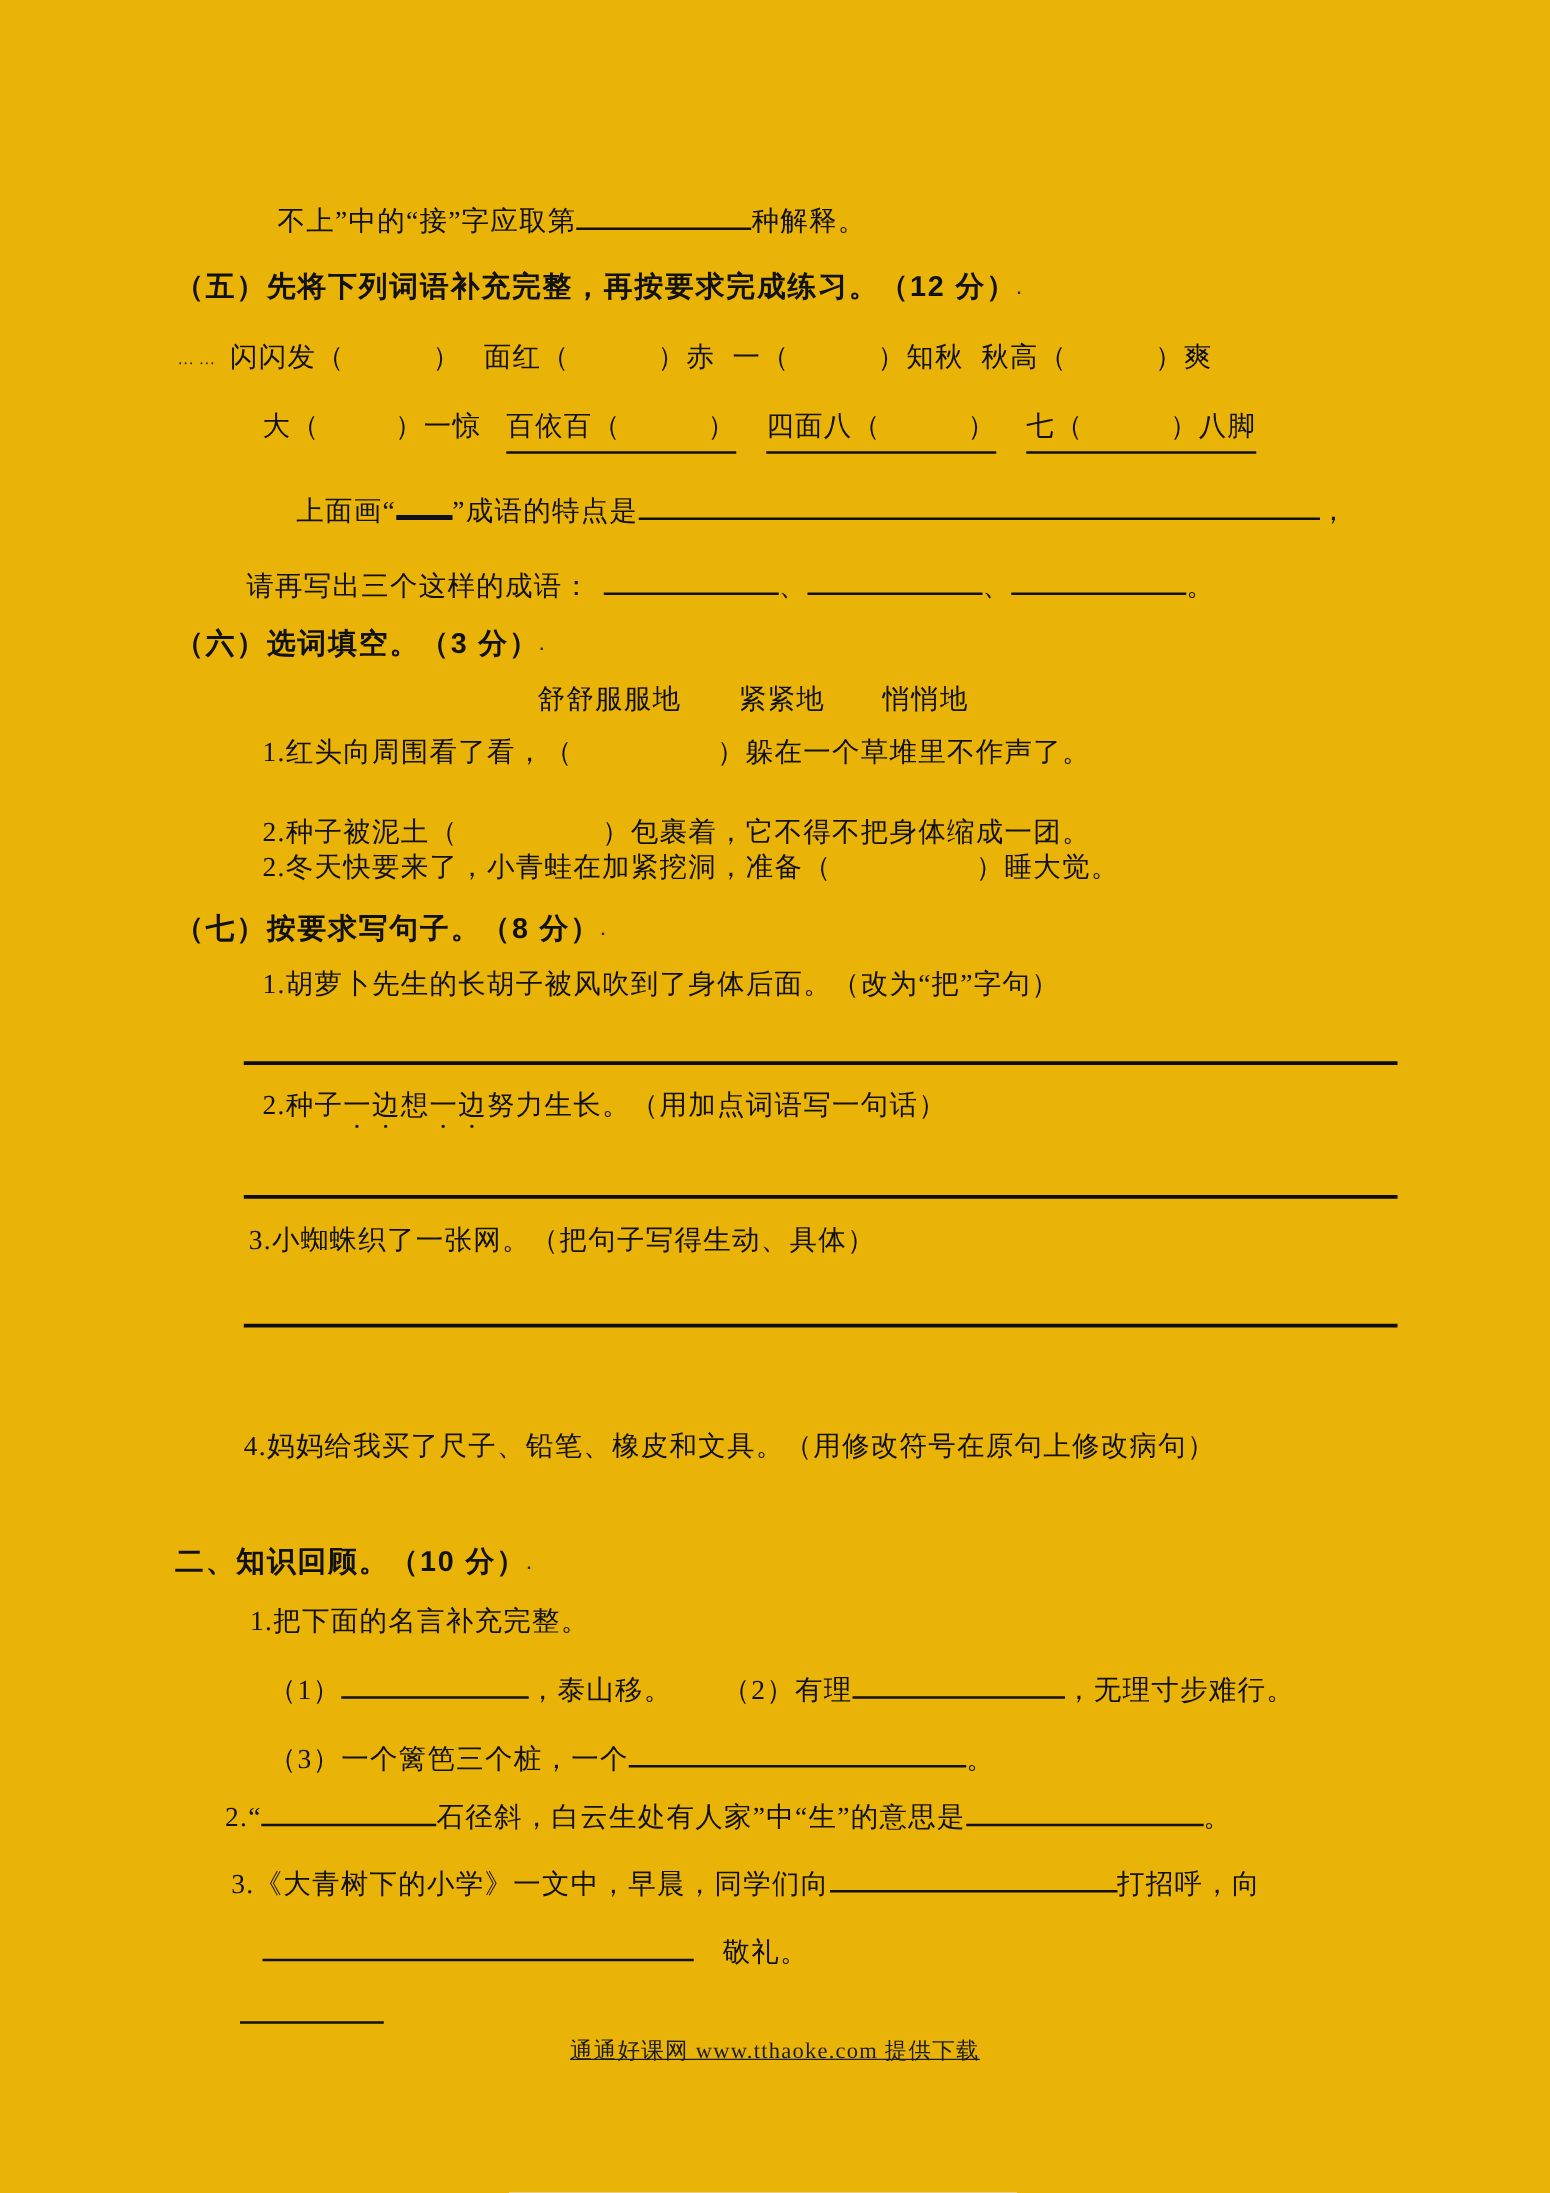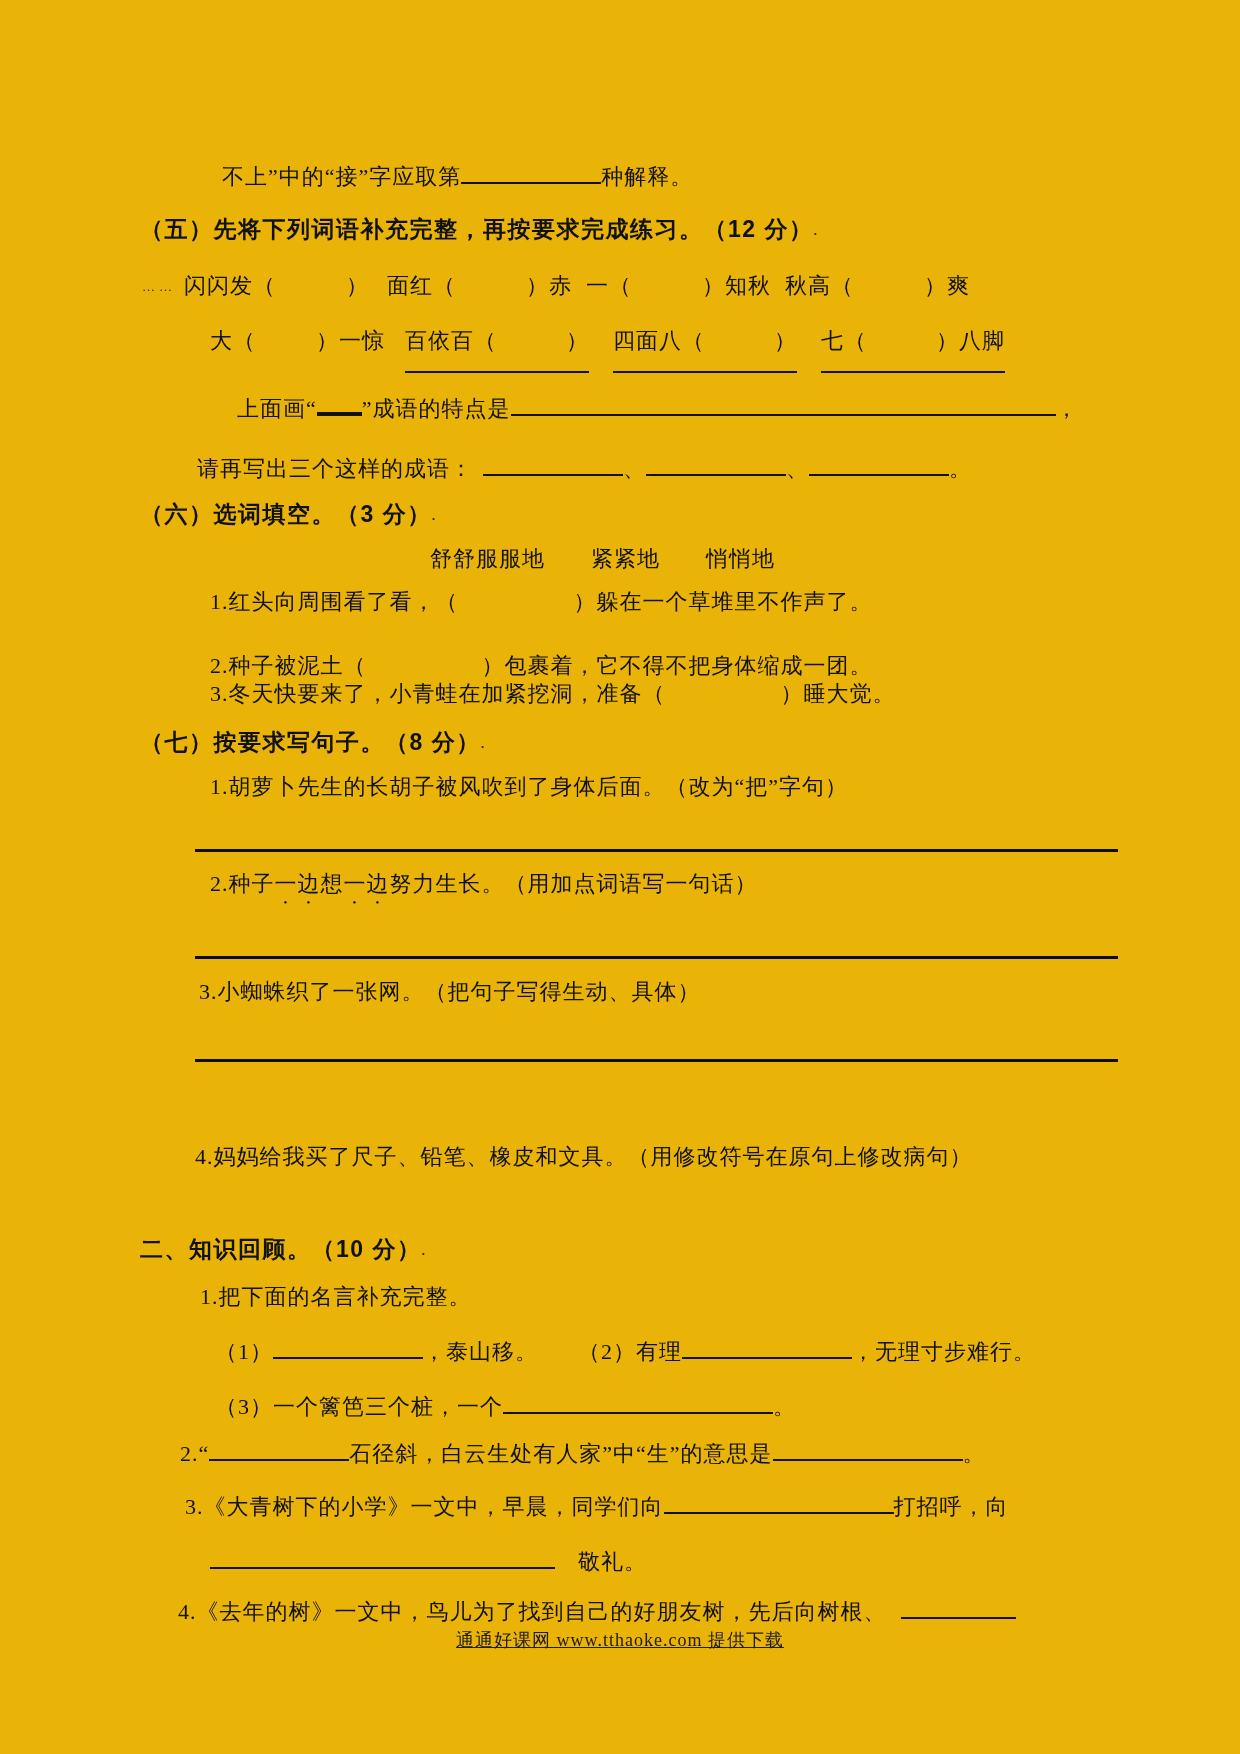--- a/index.html
+++ b/index.html
@@ -19,21 +19,21 @@
     letter-spacing:1px;
     line-height:1.25;
   }
   .line.h{
     font-family:"Liberation Sans","DejaVu Sans",sans-serif;
     font-weight:700;
     font-size:23px;
     letter-spacing:1.5px;
   }
   .t{display:inline-block;vertical-align:baseline;}
-  .u{border-bottom:2px solid #111;padding-bottom:16px;}
+  .u{border-bottom:2px solid #111;padding-bottom:6px;}
   .blank{
     display:inline-block;
     height:1.0em;
     border-bottom:2px solid #111;
     vertical-align:baseline;
   }
   .blank.thick{border-bottom-width:4px;}
   .gap{display:inline-block;height:1px;}
   .sm{
     display:inline-block;
@@ -74,32 +74,32 @@
       <div class="line" style="left: 222px; top: 160px;"><span class="t">不上”中的“接”字应取第</span><span class="blank" style="width: 140px;"></span><span class="t">种解释。</span></div>
       <div class="line h" style="left: 140px; top: 215px;"><span class="t">（五）先将下列词语补充完整，再按要求完成练习。（12 分）</span><span class="sm">.</span></div>
       <div class="line" style="left: 142px; top: 272px;"><span class="sm">……</span><span class="gap" style="width: 8px;"></span><span class="t">闪闪发（</span><span class="gap" style="width: 70px;"></span><span class="t">）</span><span class="gap" style="width: 18px;"></span><span class="t">面红（</span><span class="gap" style="width: 70px;"></span><span class="t">）赤</span><span class="gap" style="width: 14px;"></span><span class="t">一（</span><span class="gap" style="width: 70px;"></span><span class="t">）知秋</span><span class="gap" style="width: 14px;"></span><span class="t">秋高（</span><span class="gap" style="width: 70px;"></span><span class="t">）爽</span></div>
       <div class="line" style="left: 210px; top: 327px;"><span class="t">大（</span><span class="gap" style="width: 60px;"></span><span class="t">）一惊</span><span class="gap" style="width: 20px;"></span><span class="t u">百依百（　　　）</span><span class="gap" style="width: 24px;"></span><span class="t u">四面八（　　　）</span><span class="gap" style="width: 24px;"></span><span class="t u">七（　　　）八脚</span></div>
       <div class="line" style="left: 237px; top: 390px;"><span class="t">上面画“</span><span class="blank thick" style="width: 45px;"></span><span class="t">”成语的特点是</span><span class="blank" style="width: 545px;"></span><span class="t">，</span></div>
       <div class="line" style="left: 197px; top: 452px;"><span class="t">请再写出三个这样的成语：</span><span class="gap" style="width: 10px;"></span><span class="blank" style="width: 140px;"></span><span class="t">、</span><span class="blank" style="width: 140px;"></span><span class="t">、</span><span class="blank" style="width: 140px;"></span><span class="t">。</span></div>
       <div class="line h" style="left: 140px; top: 500px;"><span class="t">（六）选词填空。（3 分）</span><span class="sm">.</span></div>
       <div class="line" style="left: 430px; top: 545px;"><span class="t">舒舒服服地　　紧紧地　　悄悄地</span></div>
       <div class="line" style="left: 210px; top: 588px;"><span class="t">1.红头向周围看了看，（</span><span class="gap" style="width: 115px;"></span><span class="t">）躲在一个草堆里不作声了。</span></div>
       <div class="line" style="left: 210px; top: 636px; margin-top: 16px;"><span class="t">2.种子被泥土（</span><span class="gap" style="width: 115px;"></span><span class="t">）包裹着，它不得不把身体缩成一团。</span></div>
-      <div class="line" style="left: 210px; top: 680px;"><span class="t">3.冬天快要来了，小青蛙在加紧挖洞，准备（</span><span class="gap" style="width: 115px;"></span><span class="t">）睡大觉。</span></div>
+      <div class="line" style="left: 210px; top: 680px;"><span class="t">2.冬天快要来了，小青蛙在加紧挖洞，准备（</span><span class="gap" style="width: 115px;"></span><span class="t">）睡大觉。</span></div>
       <div class="line h" style="left: 140px; top: 728px;"><span class="t">（七）按要求写句子。（8 分）</span><span class="sm">.</span></div>
       <div class="line" style="left: 210px; top: 773px;"><span class="t">1.胡萝卜先生的长胡子被风吹到了身体后面。（改为“把”字句）</span></div>
       <div class="line" style="left: 210px; top: 870px;"><span class="t">2.种子</span><span class="t jiadian">一边</span><span class="t">想</span><span class="t jiadian">一边</span><span class="t">努力生长。（用加点词语写一句话）</span></div>
       <div class="line" style="left: 199px; top: 978px;"><span class="t">3.小蜘蛛织了一张网。（把句子写得生动、具体）</span></div>
       <div class="line" style="left: 195px; top: 1143px;"><span class="t">4.妈妈给我买了尺子、铅笔、橡皮和文具。（用修改符号在原句上修改病句）</span></div>
       <div class="line h" style="left: 140px; top: 1235px;"><span class="t">二、知识回顾。（10 分）</span><span class="sm">.</span></div>
       <div class="line" style="left: 200px; top: 1283px;"><span class="t">1.把下面的名言补充完整。</span></div>
       <div class="line" style="left: 215px; top: 1335px;"><span class="t">（1）</span><span class="blank" style="width: 150px;"></span><span class="t">，泰山移。</span><span class="gap" style="width: 40px;"></span><span class="t">（2）有理</span><span class="blank" style="width: 170px;"></span><span class="t">，无理寸步难行。</span></div>
       <div class="line" style="left: 215px; top: 1390px;"><span class="t">（3）一个篱笆三个桩，一个</span><span class="blank" style="width: 270px;"></span><span class="t">。</span></div>
       <div class="line" style="left: 180px; top: 1437px;"><span class="t">2.“</span><span class="blank" style="width: 140px;"></span><span class="t">石径斜，白云生处有人家”中“生”的意思是</span><span class="blank" style="width: 190px;"></span><span class="t">。</span></div>
       <div class="line" style="left: 185px; top: 1490px;"><span class="t">3.《大青树下的小学》一文中，早晨，同学们向</span><span class="blank" style="width: 230px;"></span><span class="t">打招呼，向</span></div>
       <div class="line" style="left: 210px; top: 1545px;"><span class="blank" style="width: 345px;"></span><span class="t">　敬礼。</span></div>
-      <div class="line" style="left: 178px; top: 1595px;"><span class="t">4.《去年的树》一文中，鸟儿为了找到自己的好朋友树，先后向树根、</span><span class="gap" style="width: 14px;"></span><span class="blank" style="width: 115px;"></span></div>
+      <div class="line" style="left: 178px; top: 1595px;"><span class="gap" style="width: 14px;"></span><span class="blank" style="width: 115px;"></span></div>
       <div class="ansline" style="top: 849px; left: 195px; width: 923px;"></div>
       <div class="ansline" style="top: 956px; left: 195px; width: 923px;"></div>
       <div class="ansline" style="top: 1059px; left: 195px; width: 923px;"></div>
     </div>
   <div class="footer">通通好课网  www.tthaoke.com  提供下载</div>
 </div>
 
 </body></html>

